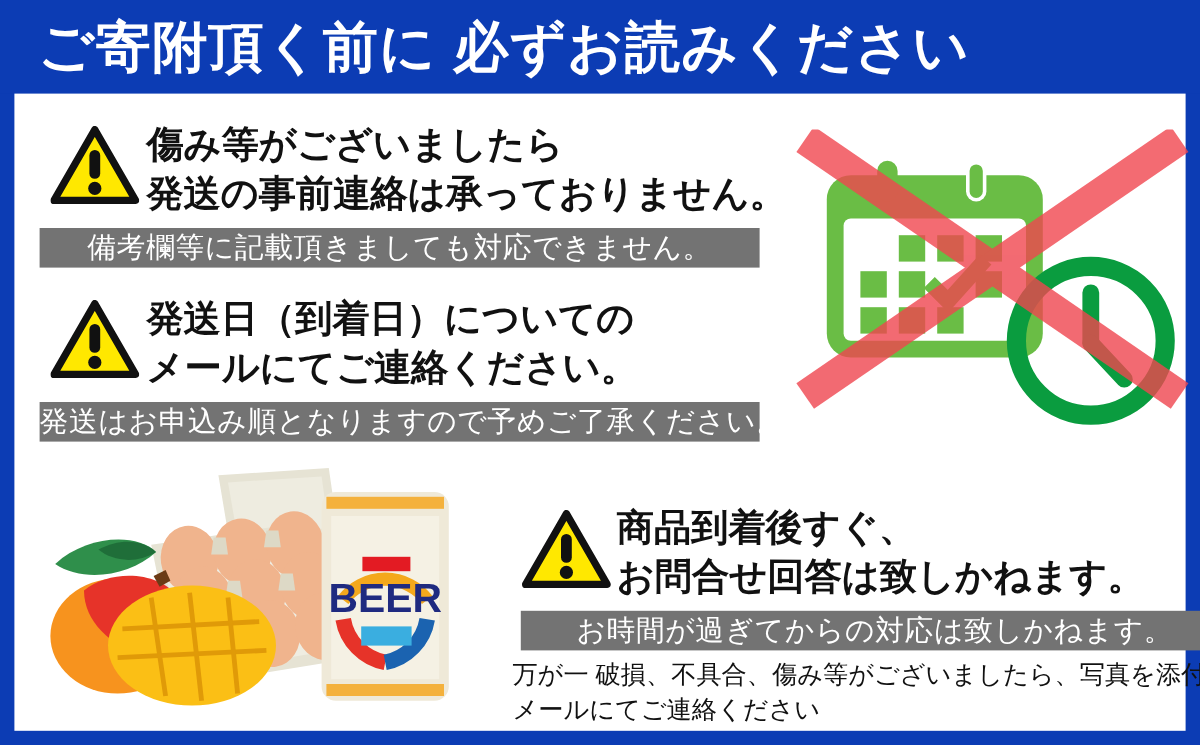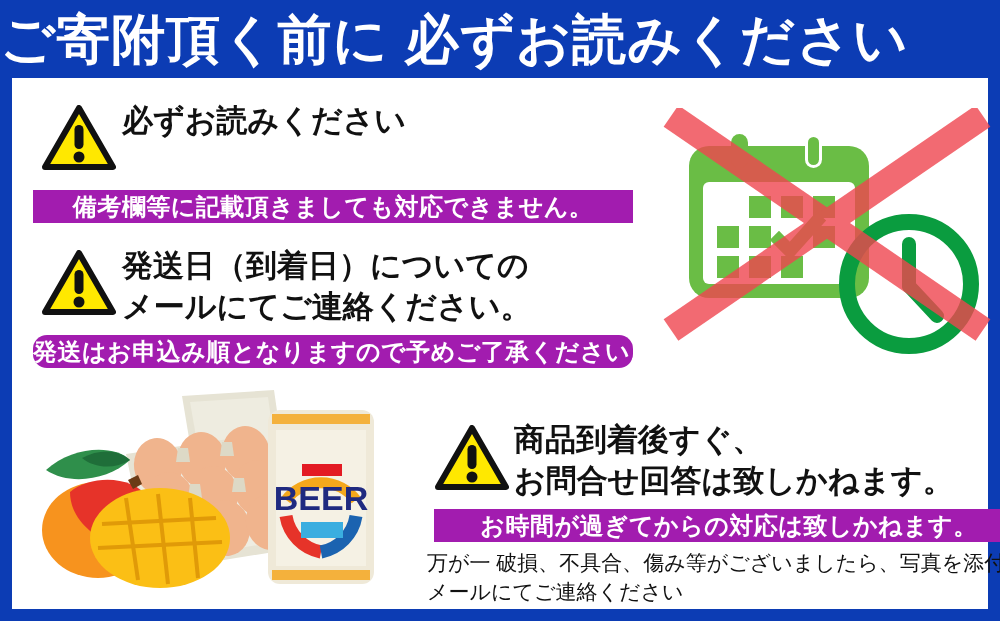--- a/index.html
+++ b/index.html
@@ -24,23 +24,23 @@
     left: 0; top: 0;
     width: 1000px;
     height: 78px;
     background: #0c3cb4;
   }
   #header-title {
     position: absolute;
     left: 0;
     top: 6px;
     width: 840px;
-    text-align: right;
+    text-align: center;
     color: #ffffff;
-    font-size: 54px;
+    font-size: 46px;
     font-weight: bold;
     letter-spacing: 1px;
     line-height: 66px;
     white-space: nowrap;
   }
   
   #panel {
     position: absolute;
     left: 12px;
     top: 78px;
@@ -59,24 +59,24 @@
     position: absolute;
     color: #111111;
     font-size: 31px;
     font-weight: bold;
     line-height: 41px;
     white-space: nowrap;
     letter-spacing: 0px;
   }
   .red-banner {
     position: absolute;
-    background: #a21caf;
+    background: #737373;
     color: #ffffff;
     font-size: 24px;
-    font-weight: bold;
+    font-weight: normal;
     text-align: center;
     line-height: 33px;
     white-space: nowrap;
     letter-spacing: 0.5px;
   }
   .note-lines {
     position: absolute;
     color: #111111;
     font-size: 21px;
     font-weight: normal;
@@ -87,21 +87,21 @@
   
   #block1 { left: 0; top: 0; width: 640px; height: 130px; }
   #block1 .warn-tri { left: 30px; top: 27px; }
   #block1 .warn-lines { left: 110px; top: 22px; }
   #block1 .red-banner { left: 21px; top: 112px; width: 600px; height: 33px; }
 
   
   #block2 { left: 0; top: 146px; width: 640px; height: 140px; }
   #block2 .warn-tri { left: 30px; top: 26px; }
   #block2 .warn-lines { left: 110px; top: 21px; }
-  #block2 .red-banner { left: 21px; top: 111px; width: 600px; height: 33px; border-radius: 14px; }
+  #block2 .red-banner { left: 21px; top: 111px; width: 600px; height: 33px; }
 
   
   #block3 { left: 373px; top: 327px; width: 600px; height: 200px; margin-left: 37px; }
   #block3 .warn-tri { left: 13px; top: 20px; }
   #block3 .warn-lines { left: 92px; top: 14px; }
   #block3 .red-banner { left: 12px; top: 104px; width: 590px; height: 33px; }
   #block3 .note-lines { left: 5px; top: 143px; }
 
   
   #calendar-illustration {
@@ -131,21 +131,22 @@
 
   <div id="panel">
 
     <div class="warn-block" id="block1">
       <svg class="warn-tri" viewBox="0 0 74 66">
         <path d="M37 3 L71 62 L3 62 Z" fill="#ffe800" stroke="#111111" stroke-width="6" stroke-linejoin="round"></path>
         <rect x="32.5" y="20" width="9" height="24" rx="4.5" fill="#111111"></rect>
         <circle cx="37" cy="52" r="5.5" fill="#111111"></circle>
       </svg>
       <div class="warn-lines">
-        <div>必ずお読みください</div>
+        <div>傷み等がございましたら</div>
+        <div>発送の事前連絡は承っておりません。</div>
       </div>
       <div class="red-banner">備考欄等に記載頂きましても対応できません。</div>
     </div>
 
     <div class="warn-block" id="block2">
       <svg class="warn-tri" viewBox="0 0 74 66">
         <path d="M37 3 L71 62 L3 62 Z" fill="#ffe800" stroke="#111111" stroke-width="6" stroke-linejoin="round"></path>
         <rect x="32.5" y="20" width="9" height="24" rx="4.5" fill="#111111"></rect>
         <circle cx="37" cy="52" r="5.5" fill="#111111"></circle>
       </svg>

